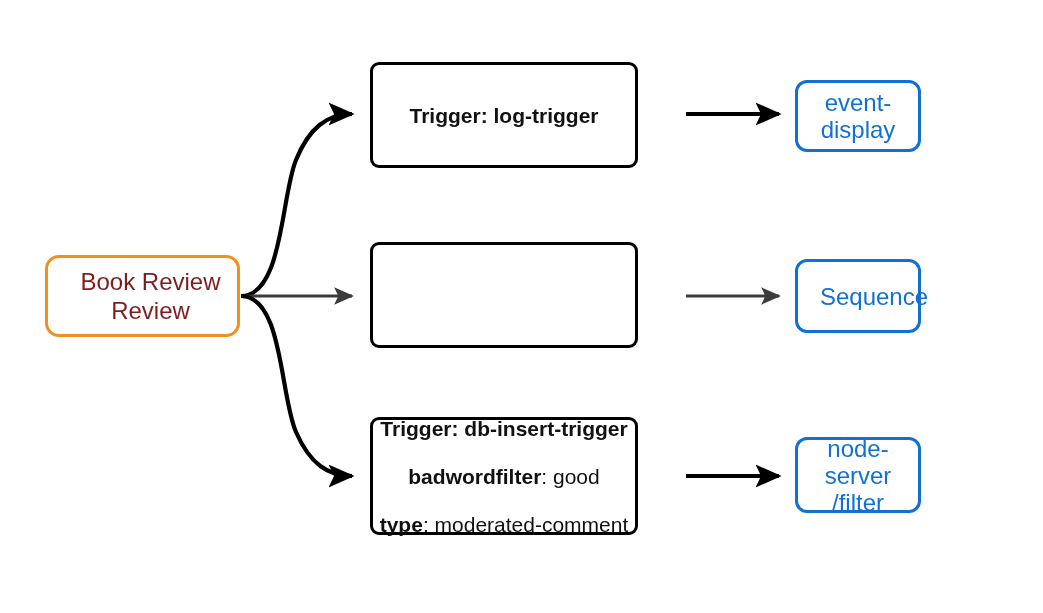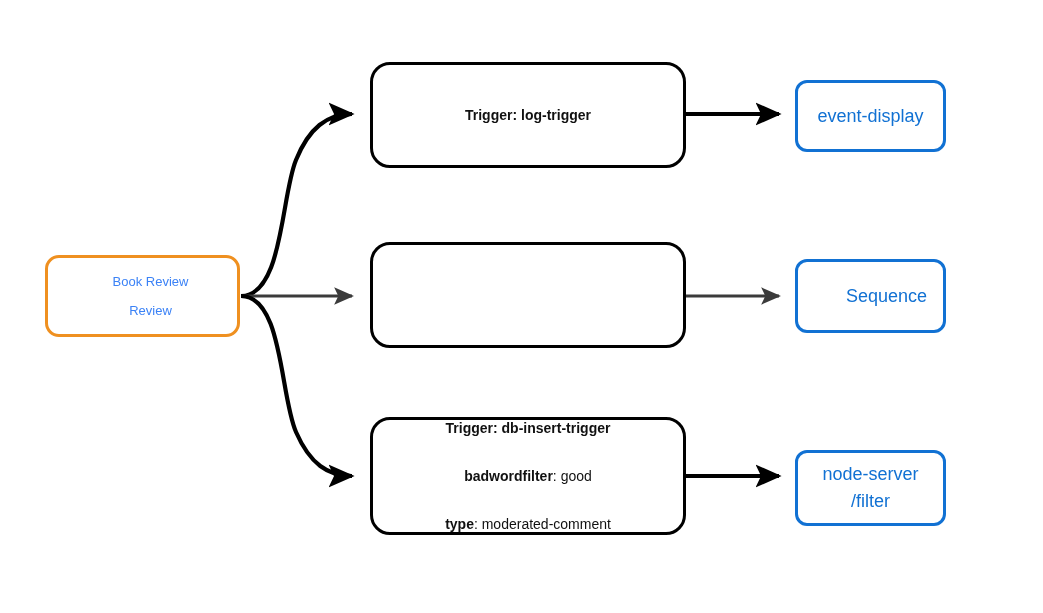--- a/index.html
+++ b/index.html
@@ -36,55 +36,55 @@
   }
   
   .node-broker {
     left: 45px;
     top: 255px;
     width: 195px;
     height: 82px;
     border: 3px solid #ef9020;
     border-radius: 14px;
     background: #ffffff;
-    color: #3b82f6;
-    font-size: 13px;
+    color: #7f1d1d;
+    font-size: 24px;
     line-height: 29px;
     padding-left: 16px;
   }
   
   .node-trigger {
     left: 370px;
-    width: 316px;
+    width: 268px;
     border: 3.5px solid #000000;
-    border-radius: 20px;
+    border-radius: 9px;
     background: #ffffff;
     color: #111111;
-    font-size: 14px;
+    font-size: 21px;
     line-height: 29px;
   }
   .trigger-1 { top: 62px;  height: 106px; }
   .trigger-2 { top: 242px; height: 106px; }
   .trigger-3 { top: 417px; height: 118px; gap: 19px; }
   .node-trigger .ln { white-space: nowrap; }
   .node-trigger .bold { font-weight: bold; }
   
   .node-sink {
     left: 795px;
-    width: 151px;
+    width: 126px;
     border: 3px solid #1171d3;
     border-radius: 12px;
     background: #ffffff;
     color: #1171d3;
-    font-size: 18px;
+    font-size: 24px;
     line-height: 27px;
   }
   .sink-1 { top: 80px;  height: 72px; }
   .sink-2 { top: 259px; height: 74px; padding-left: 32px; }
-  .sink-3 { top: 437px; height: 76px; margin-top: 13px; }
+  .sink-3 { top: 437px; height: 76px; }
 </style>
 </head>
 <body>
 
 <div id="canvas">
 
   <svg id="edge-layer" viewBox="0 0 1043 613" width="1043" height="613" xmlns="http://www.w3.org/2000/svg">
     <defs>
       <marker id="arrow-dark" viewBox="0 0 10 10" refX="9" refY="5" markerWidth="6.2" markerHeight="6.2" orient="auto-start-reverse">
         <path d="M 0 0.6 L 10 5 L 0 9.4 L 2.1 5 Z" fill="#000000"></path>

